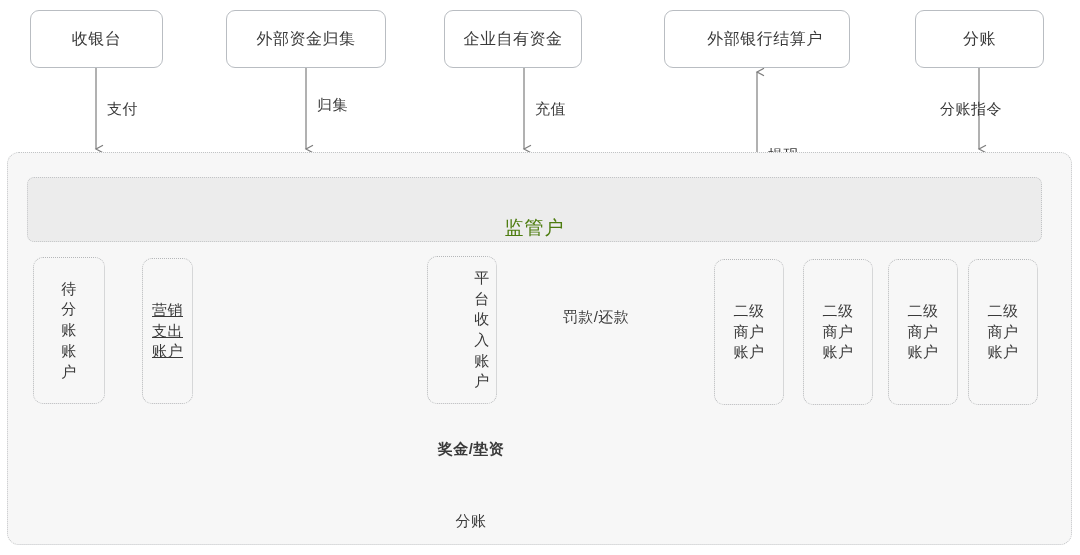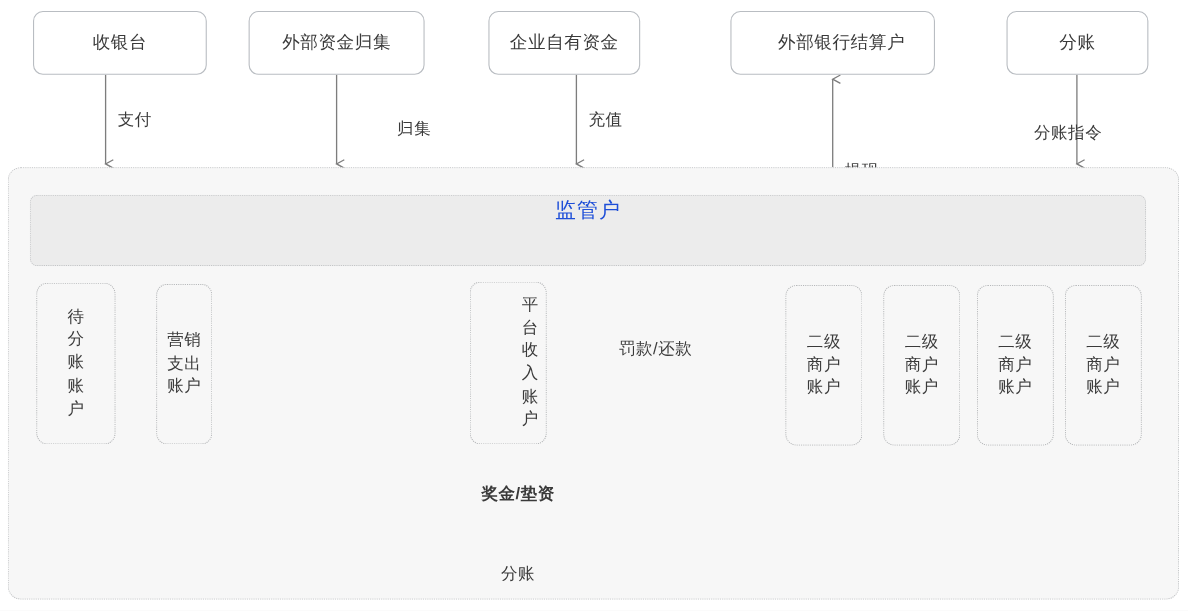--- a/index.html
+++ b/index.html
@@ -39,23 +39,23 @@
   }
 
   
   .supervision{
     position:absolute;
     box-sizing:border-box;
     left:27px;top:177px;width:1015px;height:65px;
     border:1.6px dotted #c2c4c6;
     border-radius:7px;
     background:#ececec;
-    display:flex;align-items:flex-start;justify-content:center;
+    display:flex;align-items:flex-end;justify-content:center;
     font-size:19px;
-    color:#1d4ed8;
+    color:#4d7c0f;
     letter-spacing:1px;
   }
 
   
   .acct{
     position:absolute;
     box-sizing:border-box;
     border:1.6px dotted #b5b7b9;
     border-radius:10px;
     background:#f7f7f7;
@@ -110,59 +110,59 @@
     <line x1="714" y1="327" x2="500" y2="327" stroke="#7d7d7d" stroke-width="1.2" fill="none" marker-end="url(#ah-left)"></line>
 
     <path d="M178,404 L178,426 L750,426 L750,414" stroke="#5e5e5e" stroke-width="3.4" fill="none" stroke-linejoin="miter" marker-end="url(#ah-up-thick)"></path>
 
     <path d="M68,404 L68,509 L1005,509 L1005,414" stroke="#5e5e5e" stroke-width="3.4" fill="none" stroke-linejoin="miter" marker-end="url(#ah-up-thick)"></path>
     <path d="M750,509 L750,414" stroke="#5e5e5e" stroke-width="3.4" fill="none" marker-end="url(#ah-up-thick)"></path>
     <path d="M838,509 L838,414" stroke="#5e5e5e" stroke-width="3.4" fill="none" marker-end="url(#ah-up-thick)"></path>
     <path d="M922,509 L922,414" stroke="#5e5e5e" stroke-width="3.4" fill="none" marker-end="url(#ah-up-thick)"></path>
   </svg>
 
-  <div class="src-box" style="left:30px;top:10px;width:158px;height:58px;">
+  <div class="src-box" style="left:30px;top:10px;width:133px;height:58px;">
     <span>收银台</span>
   </div>
   <div class="src-box" style="left:226px;top:10px;width:160px;height:58px;">
     <span>外部资金归集</span>
   </div>
   <div class="src-box" style="left:444px;top:10px;width:138px;height:58px;">
     <span>企业自有资金</span>
   </div>
   <div class="src-box" style="left:664px;top:10px;width:186px;height:58px;padding-left:16px;">
     <span>外部银行结算户</span>
   </div>
   <div class="src-box" style="left:915px;top:10px;width:129px;height:58px;">
     <span>分账</span>
   </div>
 
   <div class="lbl" style="left:107px;top:100px;">支付</div>
-  <div class="lbl" style="left:317px;top:108px;margin-left:44px;">归集</div>
+  <div class="lbl" style="left:317px;top:96px;">归集</div>
   <div class="lbl" style="left:535px;top:100px;text-align:center;">充值</div>
   <div class="lbl" style="left:768px;top:100px;margin-top:46px;">提现</div>
-  <div class="lbl" style="left:940px;top:100px;margin-top:11px;">分账指令</div>
+  <div class="lbl" style="left:940px;top:100px;">分账指令</div>
 
   <div class="main-container"></div>
 
   <div class="supervision">
     <span>监管户</span>
   </div>
 
   <div class="acct" style="left:33px;top:257px;width:72px;height:147px;">
     <div>
       <span>待</span>
       <span>分</span>
       <span>账</span>
       <span>账</span>
       <span>户</span>
     </div>
   </div>
 
-  <div class="acct" style="left:142px;top:258px;width:51px;height:146px;">
+  <div class="acct" style="left:142px;top:258px;width:51px;height:146px;text-decoration:underline;">
     <div>
       <span>营销</span>
       <span>支出</span>
       <span>账户</span>
     </div>
   </div>
 
   <div class="acct" style="left:427px;top:256px;width:70px;height:148px;padding-left:40px;">
     <div>
       <span>平台</span>

